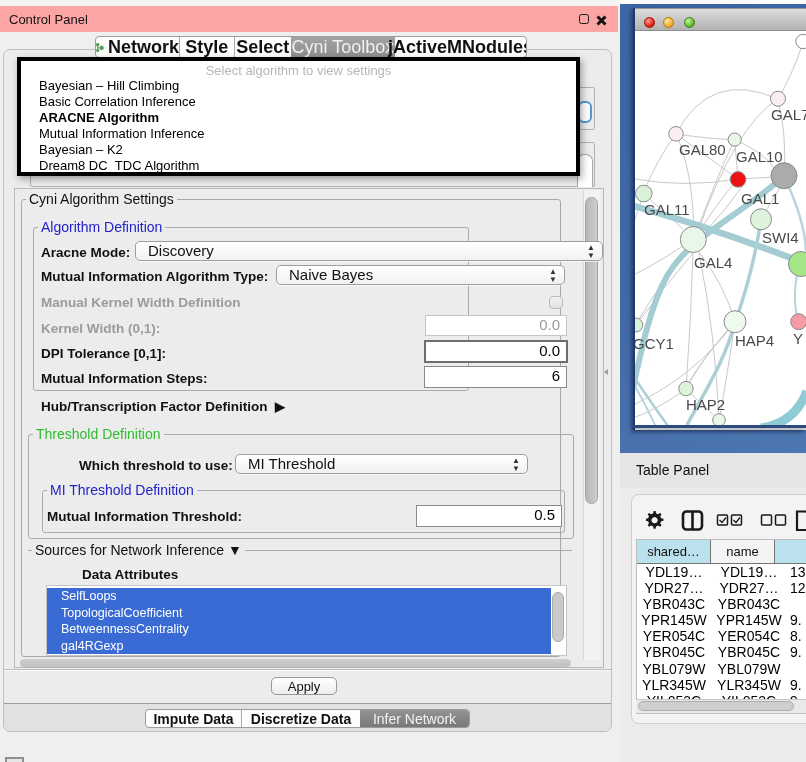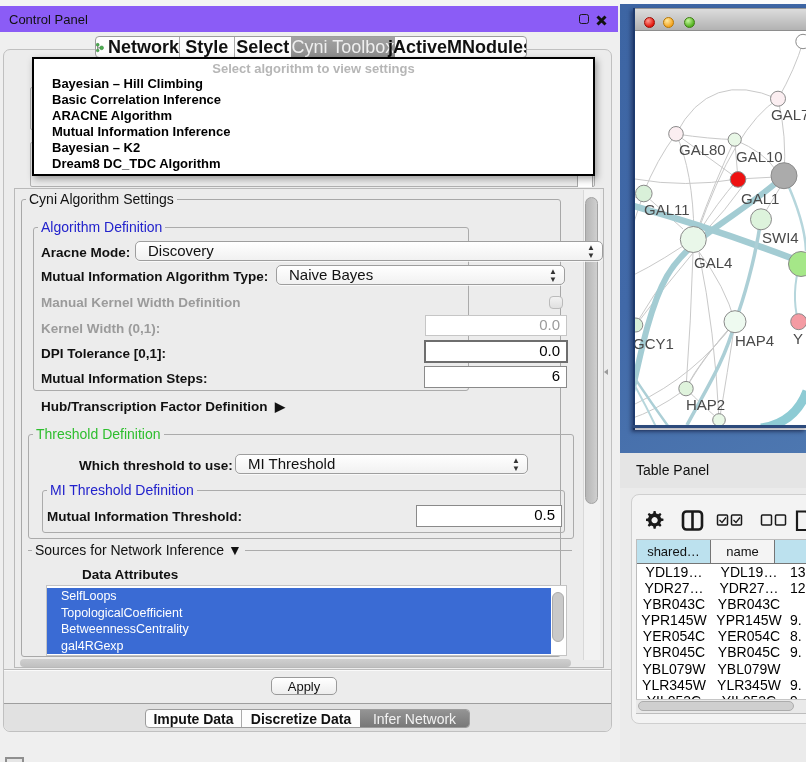--- a/index.html
+++ b/index.html
@@ -13,21 +13,21 @@
   .combo .arr { position:absolute; right:7px; top:2px; font-size:8px; color:#333; line-height:8px; text-align:center; }
   .tfield { position:absolute; background:#fff; font-size:15px; text-align:right; padding-right:6px; color:#000; }
   .gbox { position:absolute; border:1px solid #ababab; border-radius:3px; }
   .gtitle { position:absolute; top:-9px; left:4px; background:#ececec; padding:0 3px; font-size:14px; white-space:nowrap; }
 </style>
 </head>
 <body>
 
 <div class="abs" style="left:0; top:0; width:620px; height:6px; background:#f4f4f4;"></div>
 
-<div class="abs" style="left:0; top:6px; width:618px; height:26px; background:#8b5cf6;">
+<div class="abs" style="left:0; top:6px; width:618px; height:26px; background:#fca5a5;">
   <div class="abs" style="left:9px; top:6px; font-size:13px; color:#111;">Control Panel</div>
   <div class="abs" style="left:579px; top:8px; width:10px; height:10px; border:1.6px solid #1a1a1a; border-radius:2.5px;"></div>
   <svg class="abs" style="left:596px; top:9px;" width="11" height="11" viewBox="0 0 11 11">
       <path d="M1.5,1.5 L9.5,9.5 M9.5,1.5 L1.5,9.5" stroke="#111" stroke-width="3" stroke-linecap="butt"></path>
     </svg>
 </div>
 <div class="abs" style="left:0; top:32px; width:618px; height:730px; background:#efefef;"></div>
 
 <div class="abs" style="left:3px; top:49px; width:609px; height:683px; background:#ececec; border:1px solid #c0c0c0; border-radius:7px;"></div>
 
@@ -109,21 +109,21 @@
 <div class="abs" style="left:145px; top:709px; width:325px; height:19px; background:#fdfdfd; border:1px solid #9c9c9c; border-radius:4px; display:flex; font-size:14px; font-weight:bold; color:#111; overflow:hidden;">
   <div style="width:96px; border-right:1px solid #aaa; display:flex; align-items:center; justify-content:center;">Impute Data</div>
   <div style="width:118px; display:flex; align-items:center; justify-content:center;">Discretize Data</div>
   <div style="flex:1; background:linear-gradient(#949494,#787878); color:#f2f2f2; font-weight:normal; display:flex; align-items:center; justify-content:center;">Infer Network</div>
 </div>
 
 <div class="abs" style="left:5px; top:757px; width:19px; height:16px; background:#e6e6e6; border:2px solid #8f8f8f;"></div>
 
 <div class="abs" style="left:604px; top:369px; width:0; height:0; border-top:3px solid transparent; border-bottom:3px solid transparent; border-right:4px solid #9a9a9a;"></div>
 
-<div class="abs" style="left:32px; top:57px; width:563px; height:119px; background:#fff; border:2px solid #000000; box-shadow:2px 3px 7px rgba(0,0,0,.35); z-index:50;font-weight:bold;">
+<div class="abs" style="left:17px; top:57px; width:563px; height:119px; background:#fff; border:4px solid #000000; box-shadow:2px 3px 7px rgba(0,0,0,.35); z-index:50;">
   <div style="font-size:13px; color:#b6b6b6; text-align:center; padding-top:2px; height:16px;">Select algorithm to view settings</div>
   <div style="font-size:13px; color:#000; padding-left:18px; line-height:16px; padding-top:1px;">
     Bayesian – Hill Climbing<br>
     Basic Correlation Inference<br>
     <b>ARACNE Algorithm</b><br>
     Mutual Information Inference<br>
     Bayesian – K2<br>
     Dream8 DC_TDC Algorithm
   </div>
 </div>

